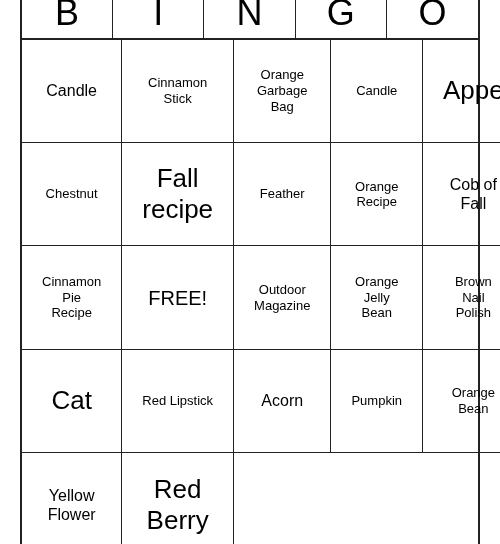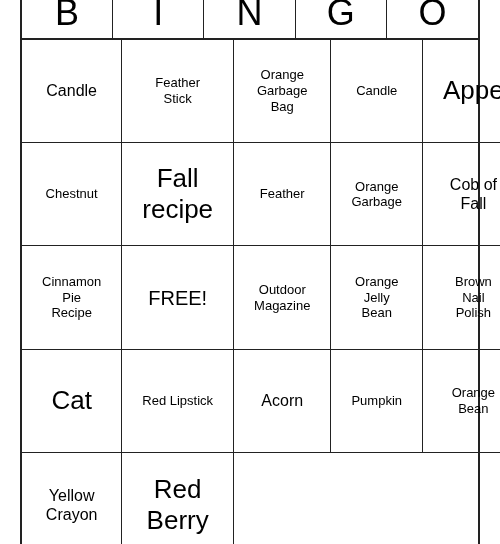--- a/index.html
+++ b/index.html
@@ -75,42 +75,42 @@
       <div class="bingo-header-cell">I</div>
       <div class="bingo-header-cell">N</div>
       <div class="bingo-header-cell">G</div>
       <div class="bingo-header-cell">O</div>
     </div>
   <div class="bingo-grid">
   <div class="bingo-cell">
         <span class="cell-text medium">Candle</span>
       </div>
       <div class="bingo-cell">
-        <span class="cell-text">Feather Stick</span>
+        <span class="cell-text">Cinnamon Stick</span>
       </div>
       <div class="bingo-cell">
         <span class="cell-text">Orange Garbage Bag</span>
       </div>
       <div class="bingo-cell">
         <span class="cell-text">Candle</span>
       </div>
       <div class="bingo-cell">
         <span class="cell-text xlarge">Appe</span>
       </div>
       <div class="bingo-cell">
         <span class="cell-text">Chestnut</span>
       </div>
       <div class="bingo-cell">
         <span class="cell-text xlarge">Fall recipe</span>
       </div>
       <div class="bingo-cell">
         <span class="cell-text">Feather</span>
       </div>
       <div class="bingo-cell">
-        <span class="cell-text">Orange Garbage</span>
+        <span class="cell-text">Orange Recipe</span>
       </div>
       <div class="bingo-cell">
         <span class="cell-text medium">Cob of Fall</span>
       </div>
       <div class="bingo-cell">
         <span class="cell-text">Cinnamon Pie Recipe</span>
       </div>
       <div class="bingo-cell">
         <span class="cell-text large">FREE!</span>
       </div>
@@ -132,19 +132,19 @@
       <div class="bingo-cell">
         <span class="cell-text medium">Acorn</span>
       </div>
       <div class="bingo-cell">
         <span class="cell-text">Pumpkin</span>
       </div>
       <div class="bingo-cell">
         <span class="cell-text">Orange Bean</span>
       </div>
       <div class="bingo-cell">
-        <span class="cell-text medium">Yellow Crayon</span>
+        <span class="cell-text medium">Yellow Flower</span>
       </div>
       <div class="bingo-cell">
         <span class="cell-text xlarge">Red Berry</span>
       </div>
     </div>
 </div>
 
 </body></html>

